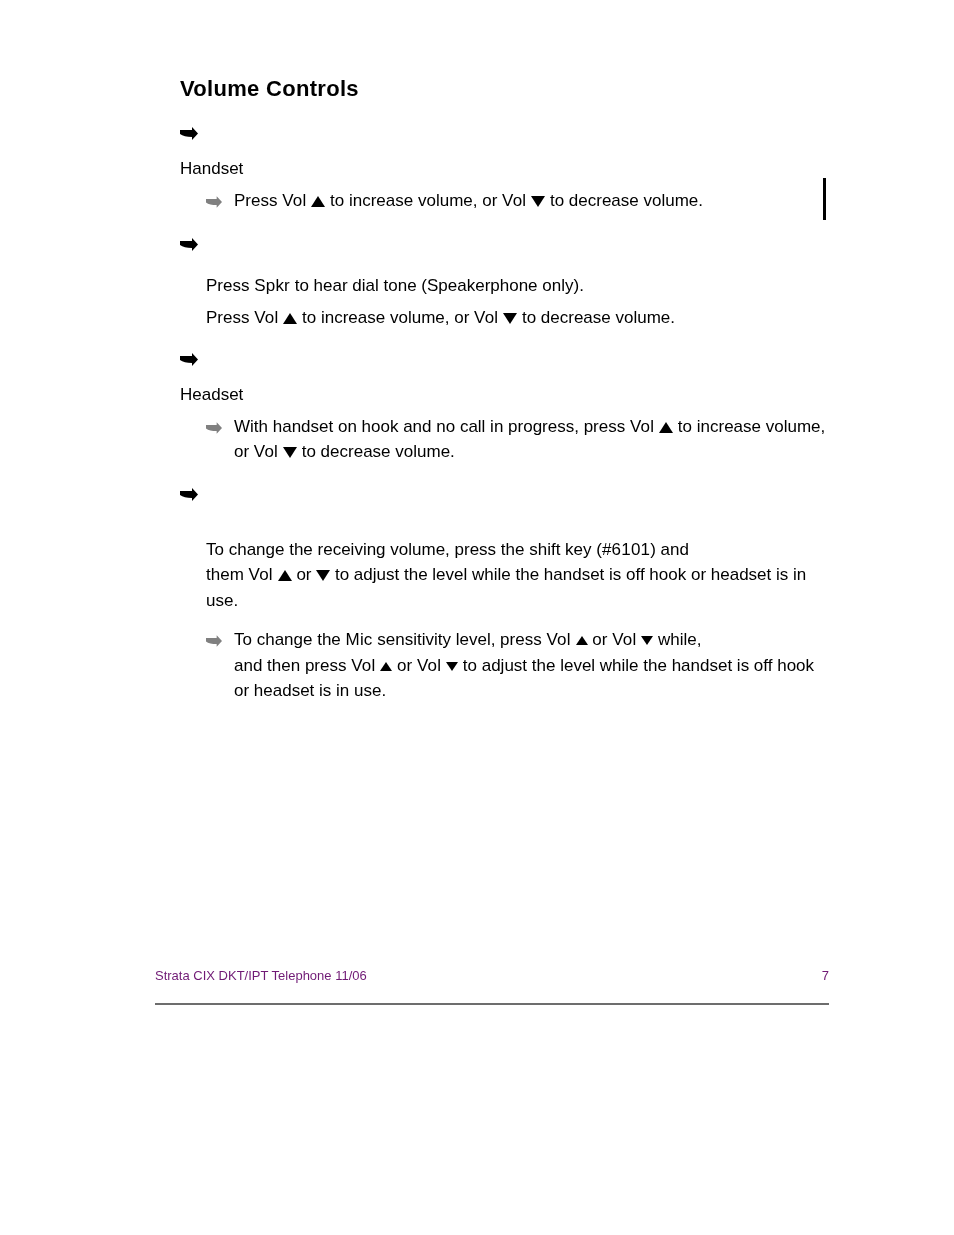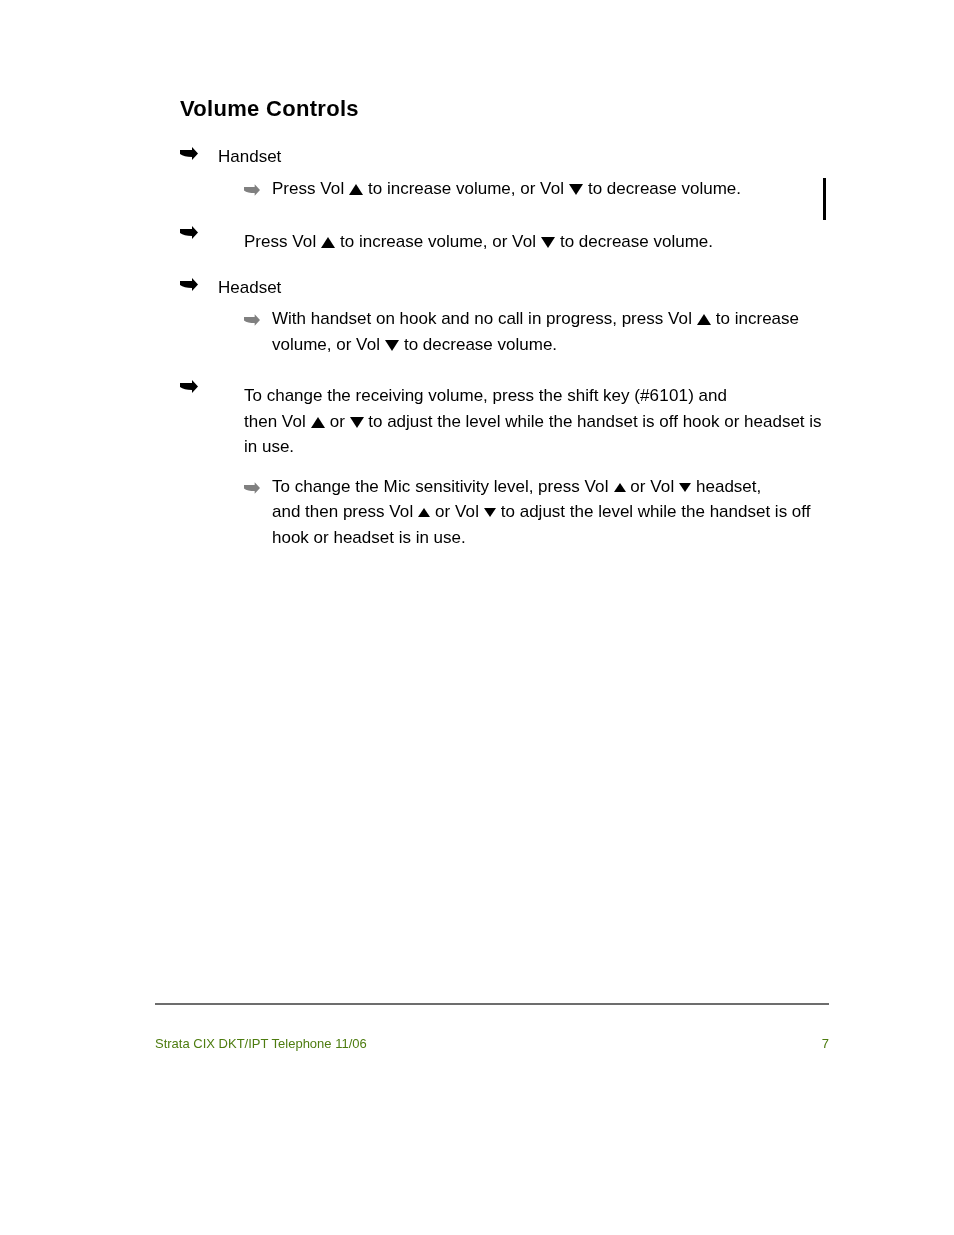--- a/index.html
+++ b/index.html
@@ -1,35 +1,35 @@
 <!DOCTYPE html>
 <html><head>
 <meta charset="utf-8">
 <style>
   * { margin: 0; padding: 0; box-sizing: border-box; }
   html, body { width: 954px; height: 1235px; background: #fff; font-family: Arial, Helvetica, sans-serif; color: #000; }
-  .page { position: relative; width: 954px; height: 1220px; padding: 96px 125px 0 180px; }
+  .page { position: relative; width: 954px; height: 1220px; padding: 76px 125px 0 180px; }
   .header-mark { position: absolute; top: 178px; right: 128px; width: 3px; height: 42px; background: #000; }
   .section-title { font-size: 22px; font-weight: bold; margin-bottom: 22px; letter-spacing: 0.3px; }
   .section-subtitle { font-size: 17px; line-height: 1.4; margin-bottom: 22px; }
-  .item { display: flex; margin-bottom: 20px; gap: 16px; }
+  .item { display: flex; margin-bottom: 20px; gap: 8px; flex-direction: column; }
   .item-icon { flex: 0 0 22px; margin-top: 2px; }
   .item-body { flex: 1; font-size: 17px; line-height: 1.5; }
   .sub-item { display: flex; margin-top: 6px; gap: 8px; padding-left: 26px; }
   .sub-icon { flex: 0 0 20px; margin-top: 2px; }
   .sub-body { flex: 1; font-size: 17px; line-height: 1.5; }
   .b { font-weight: 400; letter-spacing: 0.2px; }
   .tri-up, .tri-down { display:inline-block; width:0; height:0; border-left:7px solid transparent; border-right:7px solid transparent; vertical-align: -1px; }
   .tri-up { border-bottom: 11px solid #000; }
   .tri-down { border-top: 11px solid #000; }
   .tri-up-sm, .tri-down-sm { display:inline-block; width:0; height:0; border-left:6px solid transparent; border-right:6px solid transparent; vertical-align: 0px; }
   .tri-up-sm { border-bottom: 9px solid #000; }
   .tri-down-sm { border-top: 9px solid #000; }
   .footer-line { position: absolute; left: 155px; right: 125px; top: 1003px; height: 2px; background: #6d6d6d; }
-  .footer-text { position: absolute; top: 1036px; left: 155px; right: 125px; display:flex; justify-content: space-between; font-size: 13px; color: #4d7c0f; }
+  .footer-text { position: absolute; top: 968px; left: 155px; right: 125px; display:flex; justify-content: space-between; font-size: 13px; color: #701a75; }
   .arrow-black svg path { fill: #000; }
   .arrow-gray svg path { fill: #808080; }
 </style>
 </head>
 <body>
 
 <div class="page">
   <div class="header-mark"></div>
 
   <h1 class="section-title">Volume Controls</h1>
@@ -56,20 +56,23 @@
   </div>
 
   <div class="item">
     <span class="item-icon arrow-black">
       <svg width="18" height="13" viewBox="0 0 18 13">
           <path d="M0 3 L12 3 L12 0 L18 6.5 L12 13 L12 10 Q4 10 0 7 Z"></path>
         </svg>
     </span>
     <div class="item-body">
       <div style="margin-top:6px;padding-left:26px;">
+        <span>Press </span><span class="b">Spkr</span><span> to hear dial tone (Speakerphone only).</span>
+      </div>
+      <div style="margin-top:6px;padding-left:26px;">
         <span>Press </span><span class="b">Vol </span><span class="tri-up"></span><span> to increase volume, or </span><span class="b">Vol </span><span class="tri-down"></span><span> to decrease volume.</span>
       </div>
     </div>
   </div>
 
   <div class="item">
     <span class="item-icon arrow-black">
       <svg width="18" height="13" viewBox="0 0 18 13">
           <path d="M0 3 L12 3 L12 0 L18 6.5 L12 13 L12 10 Q4 10 0 7 Z"></path>
         </svg>
@@ -90,34 +93,34 @@
   </div>
 
   <div class="item">
     <span class="item-icon arrow-black">
       <svg width="18" height="13" viewBox="0 0 18 13">
           <path d="M0 3 L12 3 L12 0 L18 6.5 L12 13 L12 10 Q4 10 0 7 Z"></path>
         </svg>
     </span>
     <div class="item-body">
 
-      <div style="margin-top:6px;padding-left:26px;">
+      <div style="margin-top:20px;padding-left:26px;">
         <span>To change the receiving volume, press the shift key (</span><span class="b">#6101</span><span>) and</span>
         <br>
-        <span>then </span><span class="b">Vol </span><span class="tri-up"></span><span> or </span><span class="tri-down"></span><span> to adjust the level while the handset is off hook or headset is in use.</span>
+        <span>them </span><span class="b">Vol </span><span class="tri-up"></span><span> or </span><span class="tri-down"></span><span> to adjust the level while the handset is off hook or headset is in use.</span>
       </div>
 
       <div class="sub-item" style="margin-top:14px;">
         <span class="sub-icon arrow-gray">
           <svg width="16" height="12" viewBox="0 0 18 13">
               <path d="M0 3 L12 3 L12 0 L18 6.5 L12 13 L12 10 Q4 10 0 7 Z"></path>
             </svg>
         </span>
         <div class="sub-body">
-          <span>To change the </span><span class="b">Mic</span><span> sensitivity level, press </span><span class="b">Vol </span><span class="tri-up-sm"></span><span> or </span><span class="b">Vol </span><span class="tri-down-sm"></span><span> headset,</span>
+          <span>To change the </span><span class="b">Mic</span><span> sensitivity level, press </span><span class="b">Vol </span><span class="tri-up-sm"></span><span> or </span><span class="b">Vol </span><span class="tri-down-sm"></span><span> while,</span>
           <br>
           <span>and then press </span><span class="b">Vol </span><span class="tri-up-sm"></span><span> or </span><span class="b">Vol </span><span class="tri-down-sm"></span><span> to adjust the level while the handset is off hook or headset is in use.</span>
         </div>
       </div>
 
     </div>
   </div>
 
   <div class="footer-line"></div>
   <div class="footer-text">

